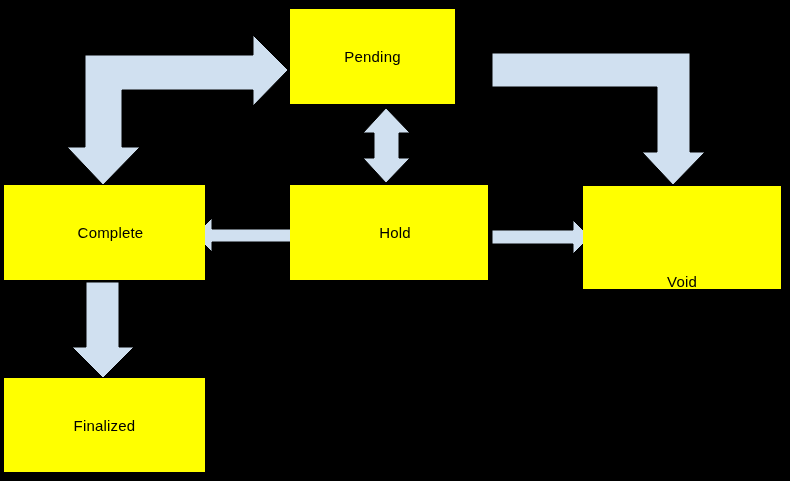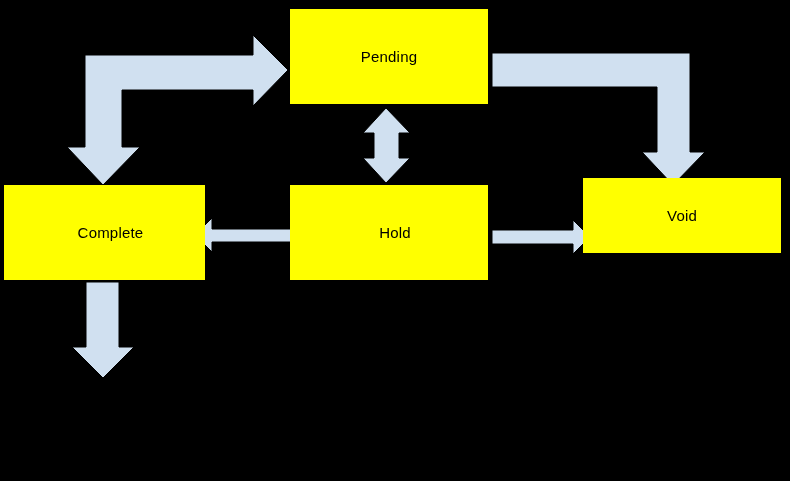--- a/index.html
+++ b/index.html
@@ -57,30 +57,33 @@
 
     <polygon fill="#d0e0f0" stroke="#000000" stroke-width="1" points="492,53 690,53 690,152 705,152 673,185 642,152 657,152 657,87 492,87"></polygon>
 
     <polygon fill="#d0e0f0" stroke="#000000" stroke-width="1" points="195,235 212,218 212,229 293,229 293,242 212,242 212,252"></polygon>
 
     <polygon fill="#d0e0f0" stroke="#000000" stroke-width="1" points="590,237 573,220 573,230 492,230 492,244 573,244 573,254"></polygon>
 
     <polygon fill="#d0e0f0" stroke="#000000" stroke-width="1" points="103,378 72,347 86,347 86,282 119,282 119,347 134,347"></polygon>
   </svg>
 
-  <div class="node" style="left:290px; top:9px; width:198px; height:95px; background:#ffff00;">
+  <div class="node" style="left:290px; top:9px; width:165px; height:95px; background:#ffff00;">
     <span class="node-label">Pending</span>
   </div>
 
   <div class="node" style="left:4px; top:185px; width:201px; height:95px; background:#ffff00;padding-left:12px;">
     <span class="node-label">Complete</span>
   </div>
 
   <div class="node" style="left:290px; top:185px; width:198px; height:95px; background:#ffff00;padding-left:12px;">
     <span class="node-label">Hold</span>
   </div>
 
-  <div class="node" style="left:583px; top:178px; width:198px; height:75px; background:#ffff00;">
+  <div class="node" style="left:583px; top:186px; width:198px; height:103px; background:#ffff00;align-items:flex-end;">
     <span class="node-label">Void</span>
   </div>
 
+  <div class="node" style="left:4px; top:378px; width:201px; height:94px; background:#ffff00;">
+    <span class="node-label">Finalized</span>
+  </div>
 
 </div>
 
 </body></html>

